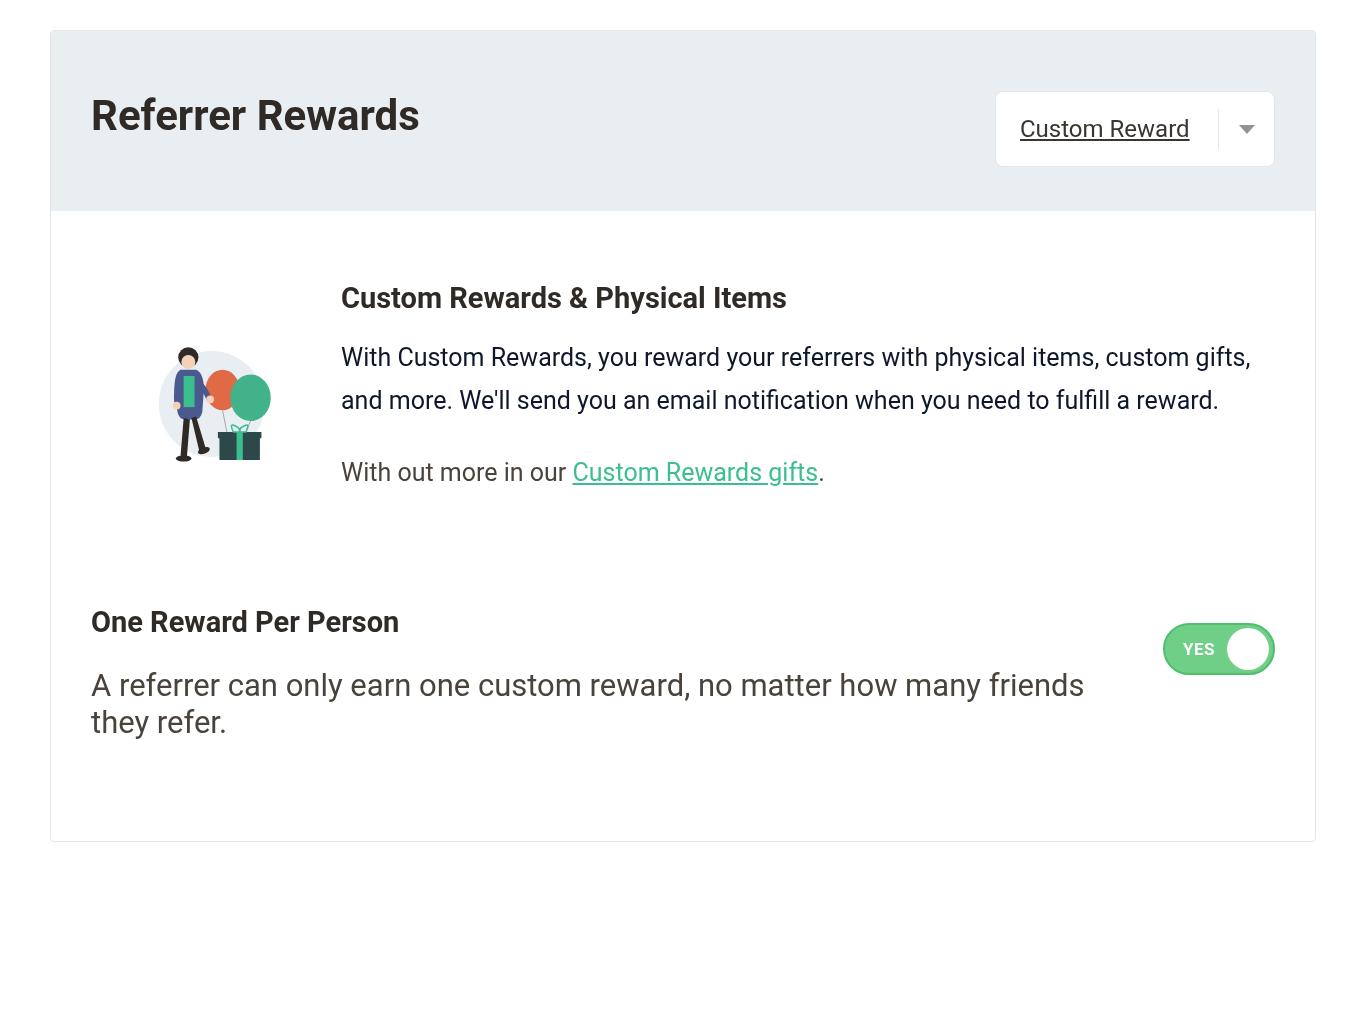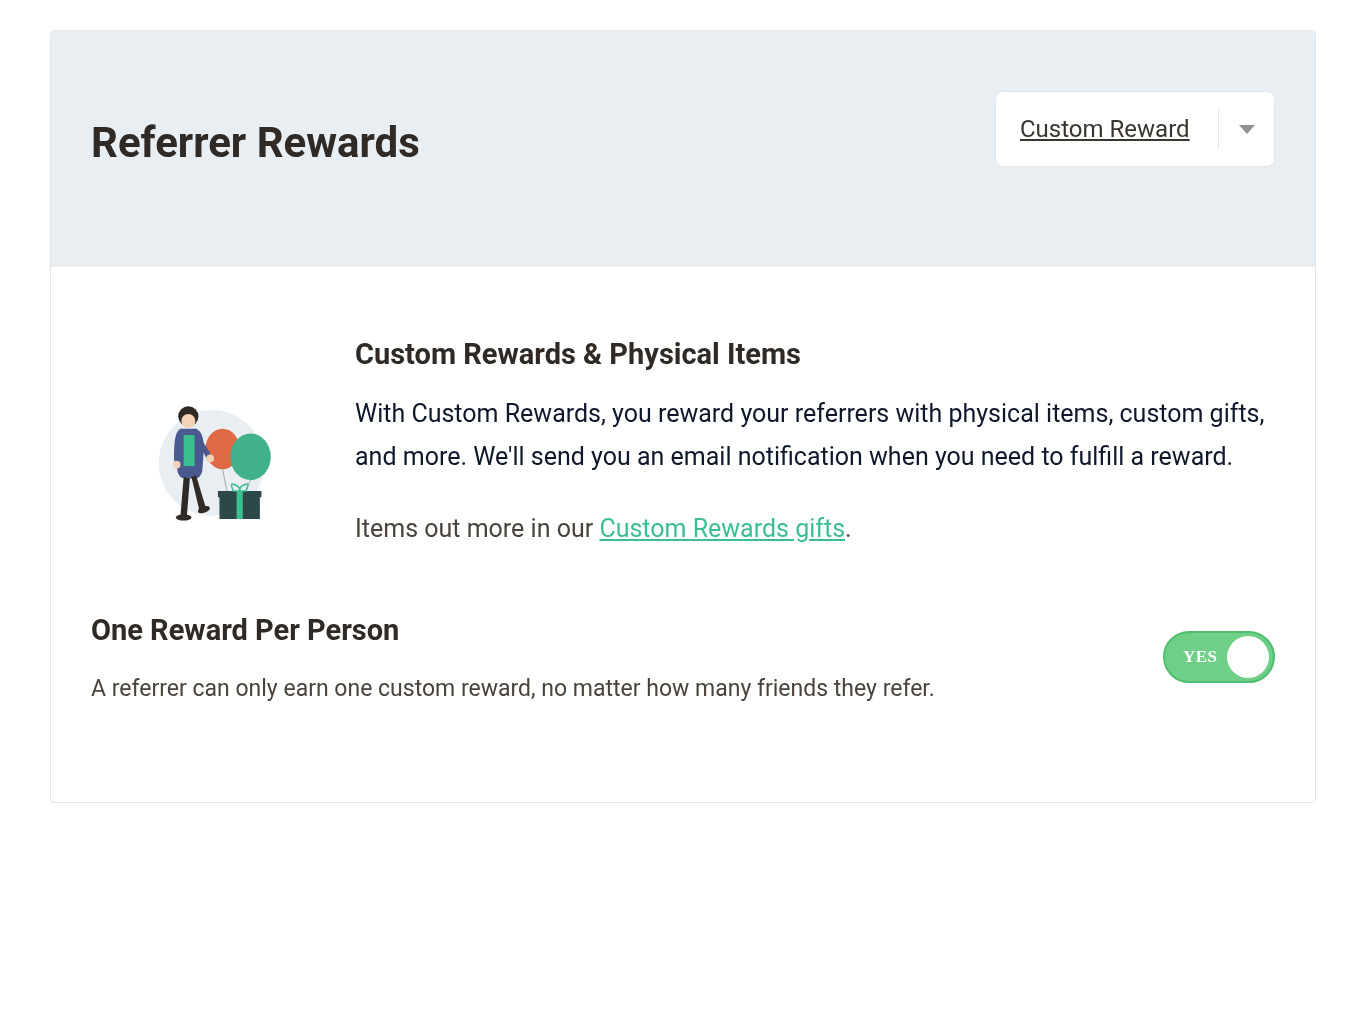--- a/index.html
+++ b/index.html
@@ -15,24 +15,24 @@
   padding: 30px 50px;
 }
 .card {
   border: 1px solid #e2e6ea;
   border-radius: 4px;
   overflow: hidden;
   background: #ffffff;
 }
 .card-header {
   background: #e9eef2;
-  padding: 60px 40px 100px 40px;
+  padding: 60px 40px 44px 40px;
   display: flex;
   justify-content: space-between;
-  align-items: flex-end;
+  align-items: flex-start;
 }
 .header-title {
   font-size: 42px;
   font-weight: 700;
   color: #2f2a25;
 }
 .reward-select {
   background: #ffffff;
   border: 1px solid #e2e6ea;
   border-radius: 8px;
@@ -62,23 +62,23 @@
   height: 0;
   border-left: 8px solid transparent;
   border-right: 8px solid transparent;
   border-top: 9px solid #8f9499;
 }
 .card-body {
   padding: 70px 40px 100px 40px;
 }
 .intro-row {
   display: flex;
-  gap: 64px;
-  align-items: flex-end;
-  margin-bottom: 70px;
+  gap: 50px;
+  align-items: center;
+  margin-bottom: 118px;
 }
 .illustration-wrap {
   flex: 0 0 auto;
   width: 200px;
   display: flex;
   justify-content: center;
   padding-top: 40px;
   padding-left: 60px;
 }
 .illustration-svg {
@@ -118,33 +118,32 @@
 .setting-text {
   flex: 1;
 }
 .setting-heading {
   font-size: 29px;
   font-weight: 700;
   color: #2f2a25;
   margin-bottom: 28px;
 }
 .setting-desc {
-  font-size: 23px;
+  font-size: 31px;
   color: #4a433c;
 }
 .toggle {
   width: 112px;
   height: 52px;
   border-radius: 26px;
   position: relative;
   cursor: pointer;
   display: flex;
   align-items: center;
   margin-top: 18px;
-  font-family: Liberation Serif, serif;
 }
 .toggle.on {
   background: #6fcf86;
   border: 2px solid #4fbf6f;
 }
 .toggle-label {
   color: #ffffff;
   font-weight: 700;
   font-size: 17px;
   margin-left: 18px;
@@ -205,21 +204,21 @@
           <path d="M 42 98 L 38 146 L 46 150 L 50 100 Z" fill="#2f2a25"></path>
           <path d="M 52 98 L 62 140 L 70 136 L 58 96 Z" fill="#2f2a25"></path>
           <ellipse cx="42" cy="150" rx="10" ry="4" fill="#2f2a25"></ellipse>
           <ellipse cx="68" cy="140" rx="8" ry="4" fill="#2f2a25" transform="rotate(-20 68 140)"></ellipse>
         </svg>
       </div>
       <div class="intro-text">
         <h2 class="intro-heading">Custom Rewards &amp; Physical Items</h2>
         <p class="intro-desc">With Custom Rewards, you reward your referrers with physical items, custom gifts, and more. We'll send you an email notification when you need to fulfill a reward.</p>
         <p class="intro-link-line">
-          <span>Items out more in our </span><a class="link-green">Custom Rewards gifts</a><span>.</span>
+          <span>With out more in our </span><a class="link-green">Custom Rewards gifts</a><span>.</span>
         </p>
       </div>
     </div>
 
     <div class="setting-row">
       <div class="setting-text">
         <h2 class="setting-heading">One Reward Per Person</h2>
         <p class="setting-desc">A referrer can only earn one custom reward, no matter how many friends they refer.</p>
       </div>
       <div class="toggle on">

